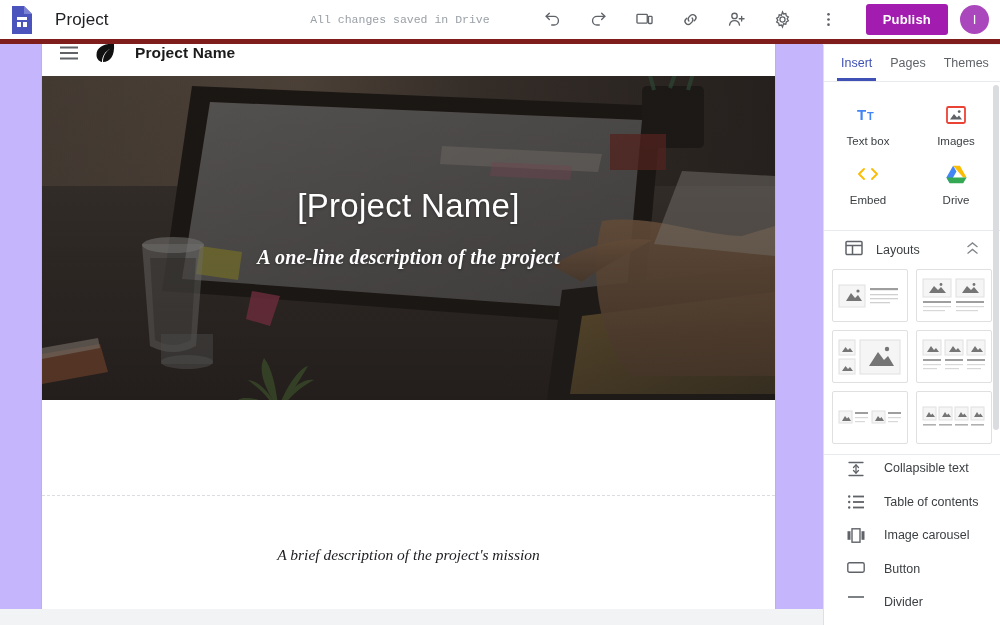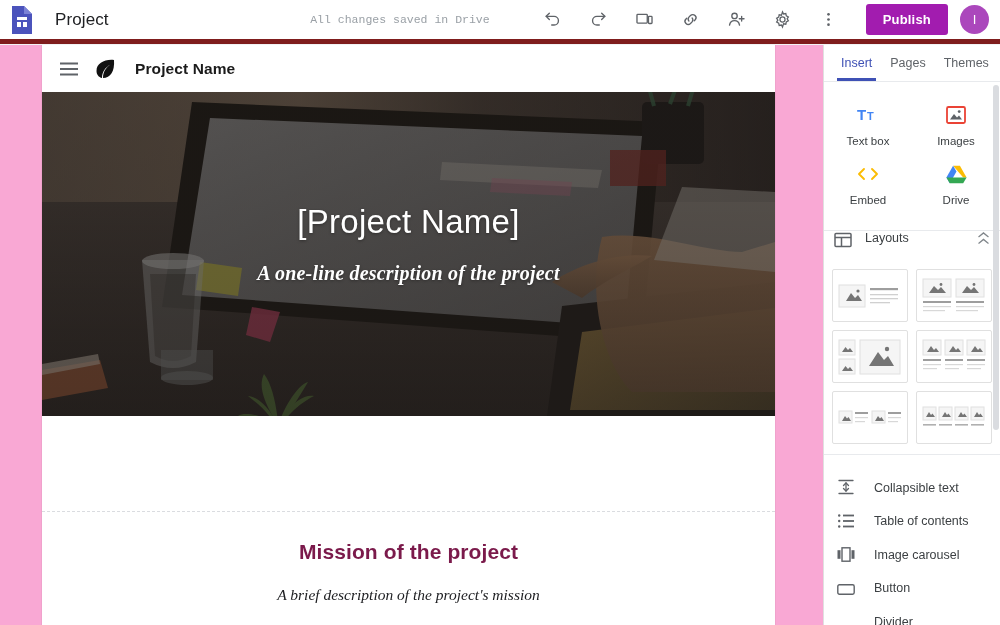--- a/index.html
+++ b/index.html
@@ -45,23 +45,23 @@
   }
   .avatar {
     width: 29px; height: 29px; border-radius: 50%;
     background: #ab47bc; color: #fff;
     display: flex; align-items: center; justify-content: center;
     font-size: 13px; margin-right: 11px; cursor: pointer;
   }
 
   
   .canvas-wrap {
-    position: absolute; top: 45px; left: 0;
+    position: absolute; top: 29px; left: 0;
     width: 823px; height: 580px;
-    background: #f9a8d4;
+    background: #c4b5fd;
     overflow: hidden;
   }
   .page {
     position: absolute; left: 42px; top: 0;
     width: 733px; min-height: 580px;
     background: #ffffff;
     box-shadow: 0 0 0 1px rgba(0,0,0,.035);
   }
   .site-header {
     height: 47px; display: flex; align-items: center;
@@ -144,37 +144,37 @@
     border-bottom: 1px solid #e8eaed;
   }
   .ins-cell {
     display: flex; flex-direction: column; align-items: center; cursor: pointer;
     padding: 8px 0;
   }
   .ins-ico { height: 22px; display: flex; align-items: center; justify-content: center; }
   .ins-lbl { margin-top: 9px; font-size: 11.5px; color: #3c4043; }
 
   .layouts-head {
-    display: flex; align-items: flex-start; height: 38px; padding: 0 10px;
+    display: flex; align-items: center; height: 38px; padding: 0 21px;
     cursor: pointer;
   }
   .layouts-title { margin-left: 13px; font-size: 12.5px; color: #3c4043; flex: 1; }
   .layouts-grid {
     display: grid; grid-template-columns: 1fr 1fr; gap: 8px;
     padding: 0 8px 10px 8px;
   }
   .lay-card {
     height: 53px; border: 1px solid #e0e0e0; border-radius: 2px;
     background: #fff; cursor: pointer;
     display: flex; align-items: center; justify-content: center;
   }
   .lay-card svg { display: block; }
   .rlist { border-top: 1px solid #e8eaed; padding-top: 6px; }
   .rli {
-    display: flex; align-items: flex-end; height: 33.5px; padding-left: 12px;
+    display: flex; align-items: flex-start; height: 33.5px; padding-left: 22px;
     cursor: pointer;
   }
   .rli-ico { width: 20px; display: flex; align-items: center; justify-content: center; }
   .rli-lbl { margin-left: 18px; font-size: 12.5px; color: #3c4043; }
 
   .rscroll-track {
     position: absolute; top: 45px; right: 0; width: 8px; height: 580px;
     background: transparent;
   }
   .rscroll-thumb {
@@ -349,21 +349,20 @@
         </div>
         <div class="hero-overlay"></div>
         <div class="hero-text">
           <div class="hero-title">[Project Name]</div>
           <div class="hero-sub">A one-line description of the project</div>
         </div>
       </div>
 
       <div class="section sec-blank"></div>
       <div class="section sec-mission">
-        <div class="mission-title">Mission of the project</div>
         <div class="mission-sub">A brief description of the project's mission</div>
       </div>
 
     </div>
   </div>
 
   <div class="rpanel">
 
     <div class="rtabs">
       <div class="rtab active">Insert</div>

